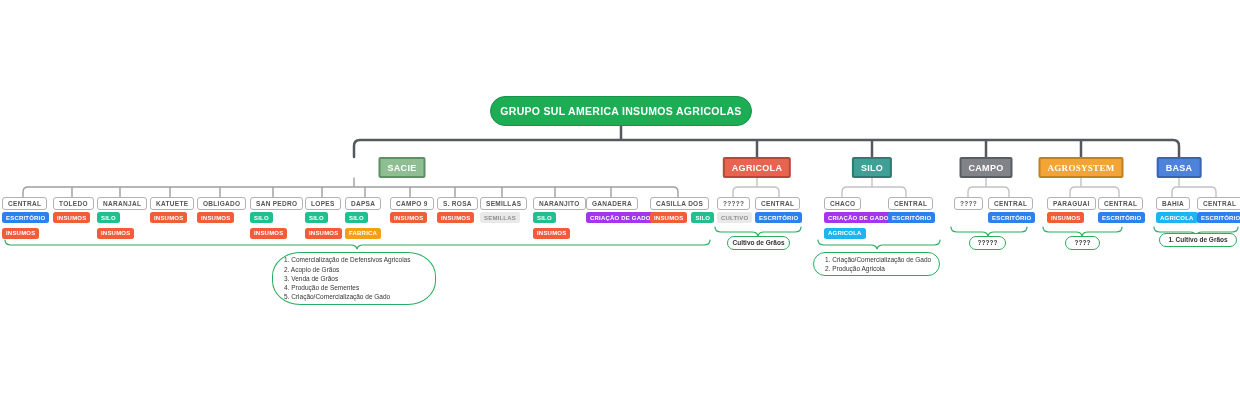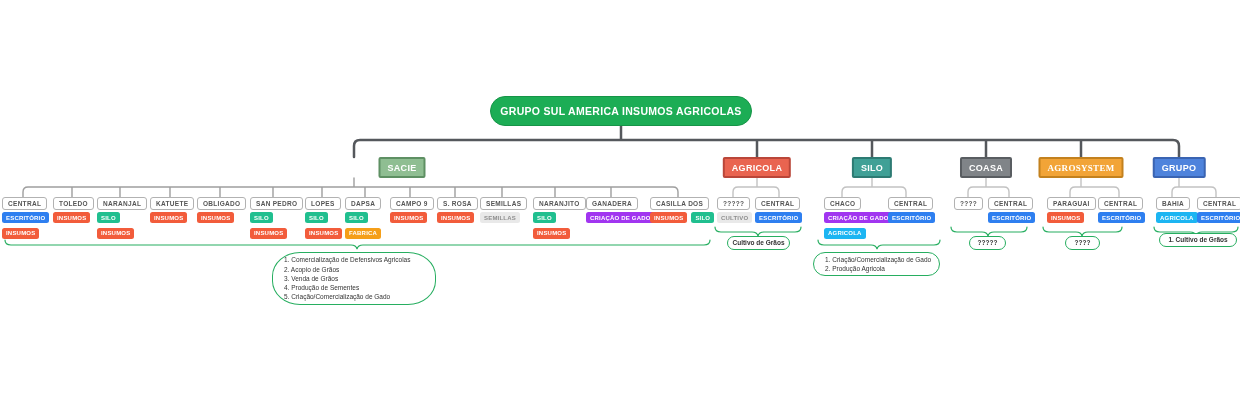--- a/index.html
+++ b/index.html
@@ -190,21 +190,21 @@
     <div class="child-col" style="left: 888px;">
       <div class="child-box">CENTRAL</div>
       <div class="tags">
         <div class="tag" style="background: rgb(46, 127, 240); color: rgb(255, 255, 255);">ESCRITÓRIO</div>
       </div>
     </div>
     <div class="note left" style="left: 813px; top: 252px; width: 127px; height: 24px; border-radius: 12px;">
       <div>1. Criação/Comercialização de Gado</div>
       <div>2. Produção Agricola</div>
     </div>
-    <div class="brand" style="left: 986px; background: rgb(128, 132, 136); border-color: rgb(89, 93, 97);">COASA</div>
+    <div class="brand" style="left: 986px; background: rgb(128, 132, 136); border-color: rgb(89, 93, 97);">CAMPO</div>
     <div class="child-col" style="left: 954px;">
       <div class="child-box">????</div>
     </div>
     <div class="child-col" style="left: 988px;">
       <div class="child-box">CENTRAL</div>
       <div class="tags">
         <div class="tag" style="background: rgb(46, 127, 240); color: rgb(255, 255, 255);">ESCRITÓRIO</div>
       </div>
     </div>
     <div class="note center" style="left: 969px; top: 236px; width: 37px; height: 14px; border-radius: 7px;">
@@ -219,21 +219,21 @@
     </div>
     <div class="child-col" style="left: 1098px;">
       <div class="child-box">CENTRAL</div>
       <div class="tags">
         <div class="tag" style="background: rgb(46, 127, 240); color: rgb(255, 255, 255);">ESCRITÓRIO</div>
       </div>
     </div>
     <div class="note center" style="left: 1065px; top: 236px; width: 35px; height: 14px; border-radius: 7px;">
       <div>????</div>
     </div>
-    <div class="brand" style="left: 1179px; background: rgb(78, 131, 220); border-color: rgb(58, 100, 178);">GRUPO</div>
+    <div class="brand" style="left: 1179px; background: rgb(78, 131, 220); border-color: rgb(58, 100, 178);">BASA</div>
     <div class="child-col" style="left: 1156px;">
       <div class="child-box">BAHIA</div>
       <div class="tags">
         <div class="tag" style="background: rgb(28, 181, 242); color: rgb(255, 255, 255);">AGRICOLA</div>
       </div>
     </div>
     <div class="child-col" style="left: 1197px;">
       <div class="child-box">CENTRAL</div>
       <div class="tags">
         <div class="tag" style="background: rgb(46, 127, 240); color: rgb(255, 255, 255);">ESCRITÓRIO</div>

